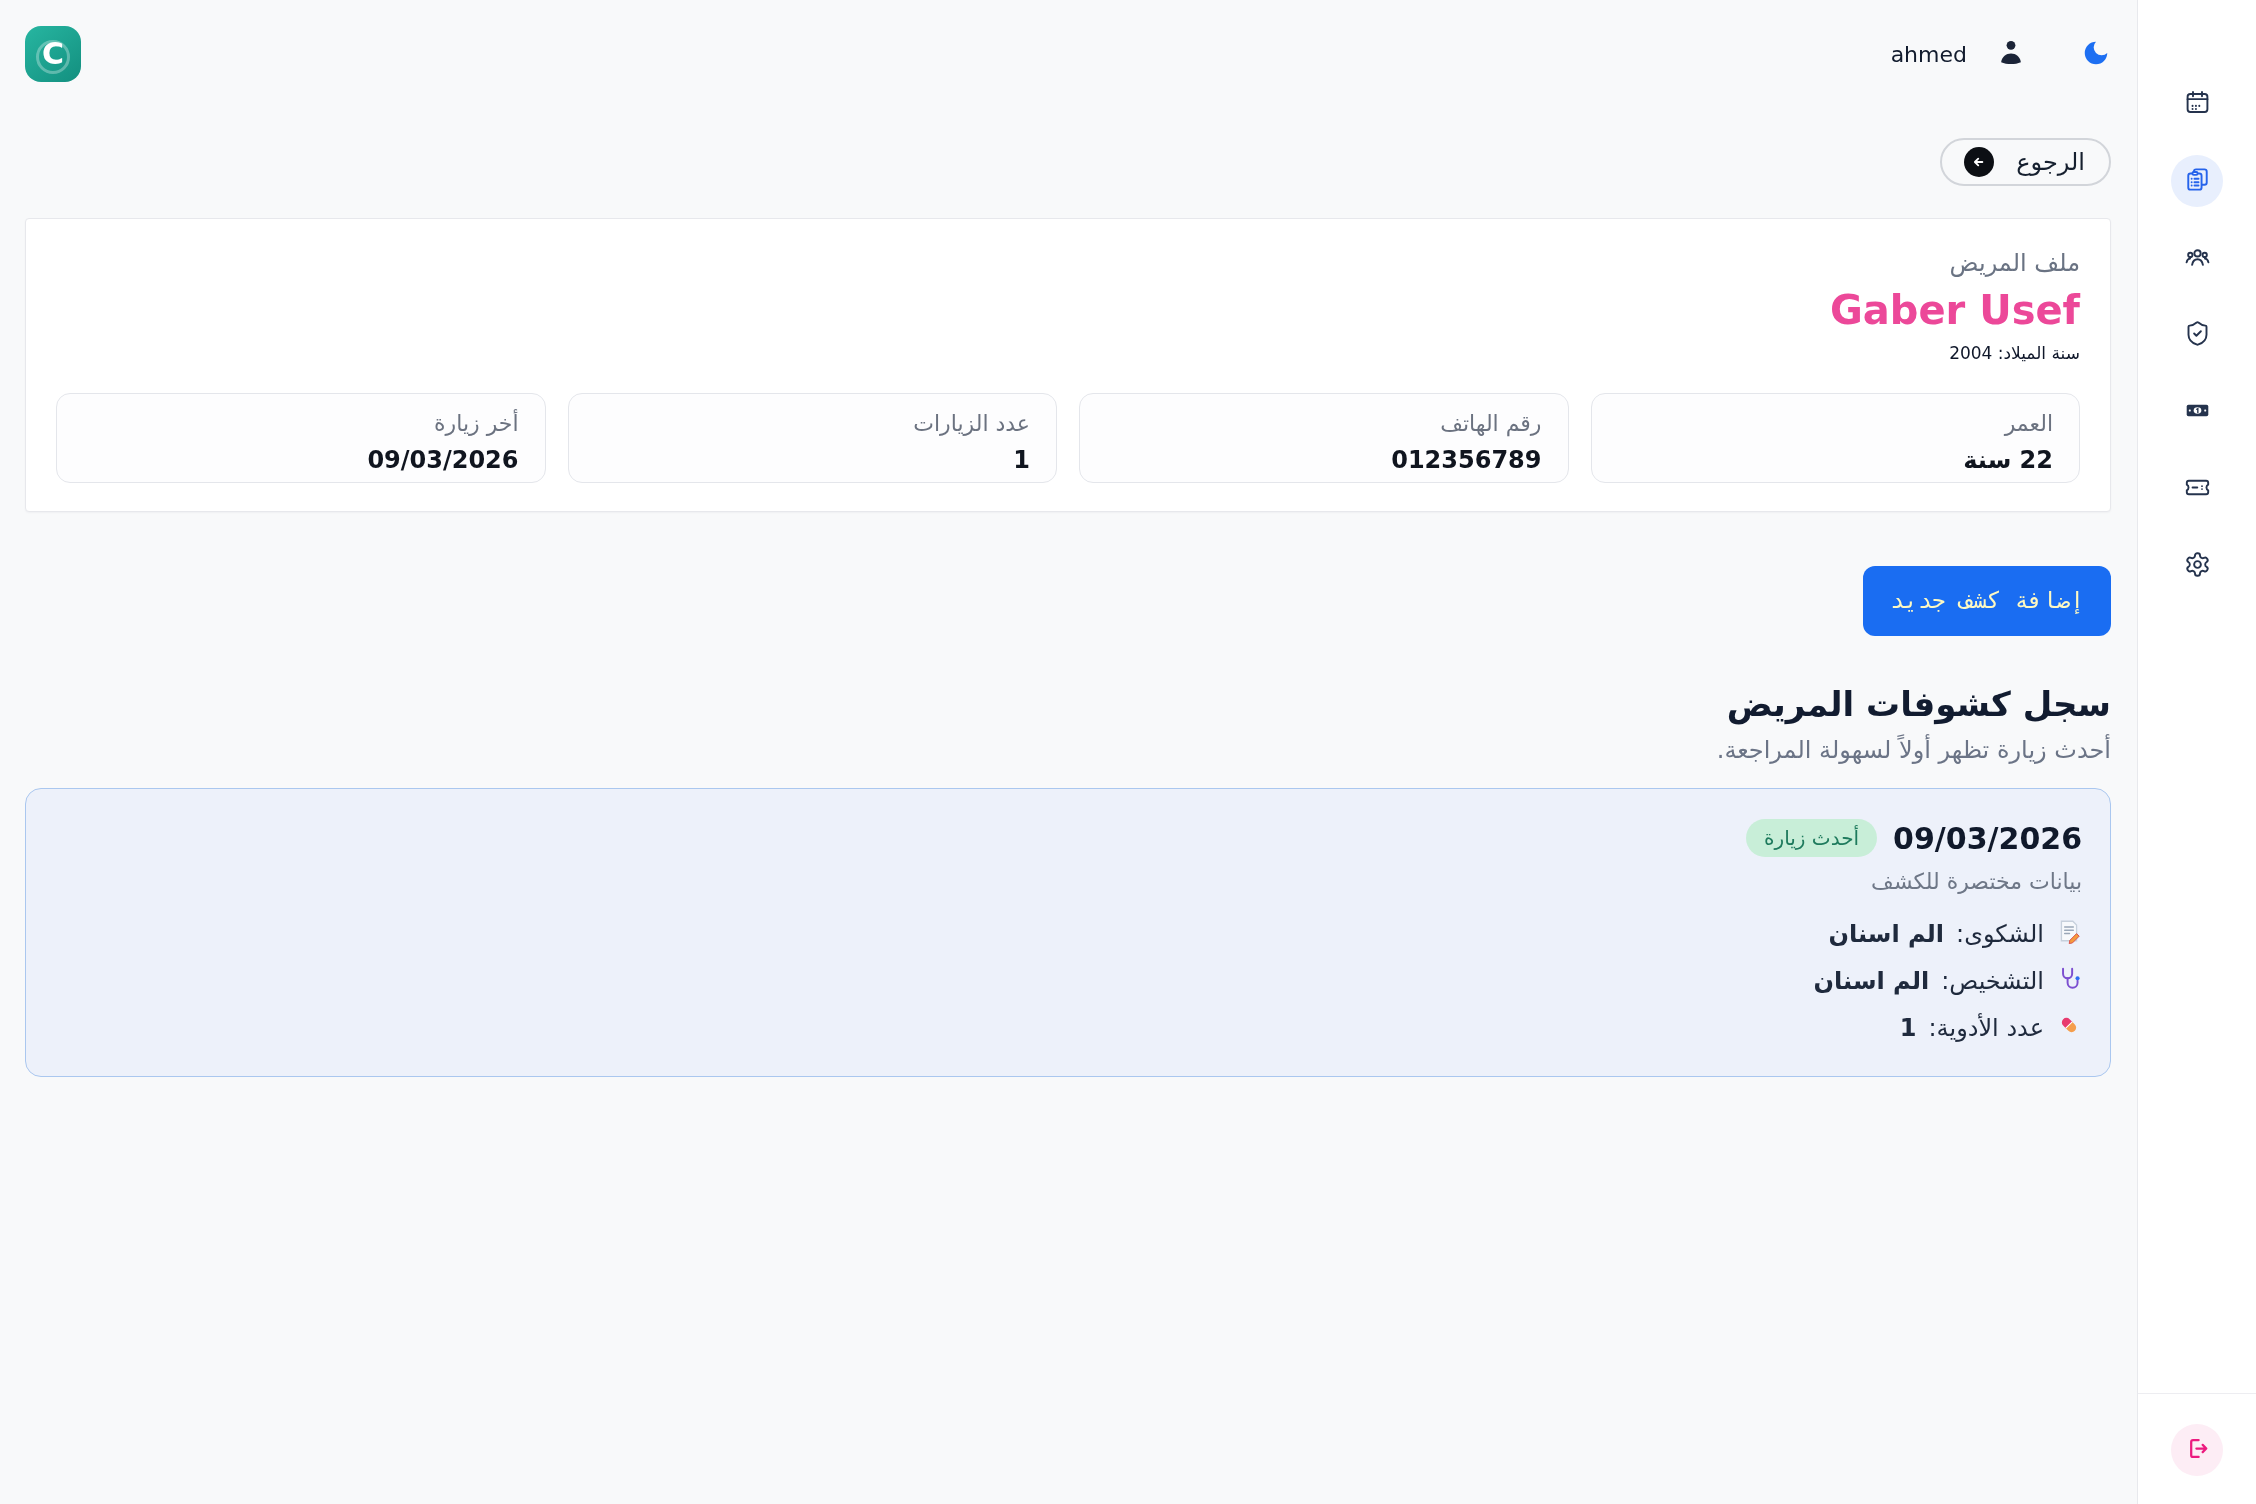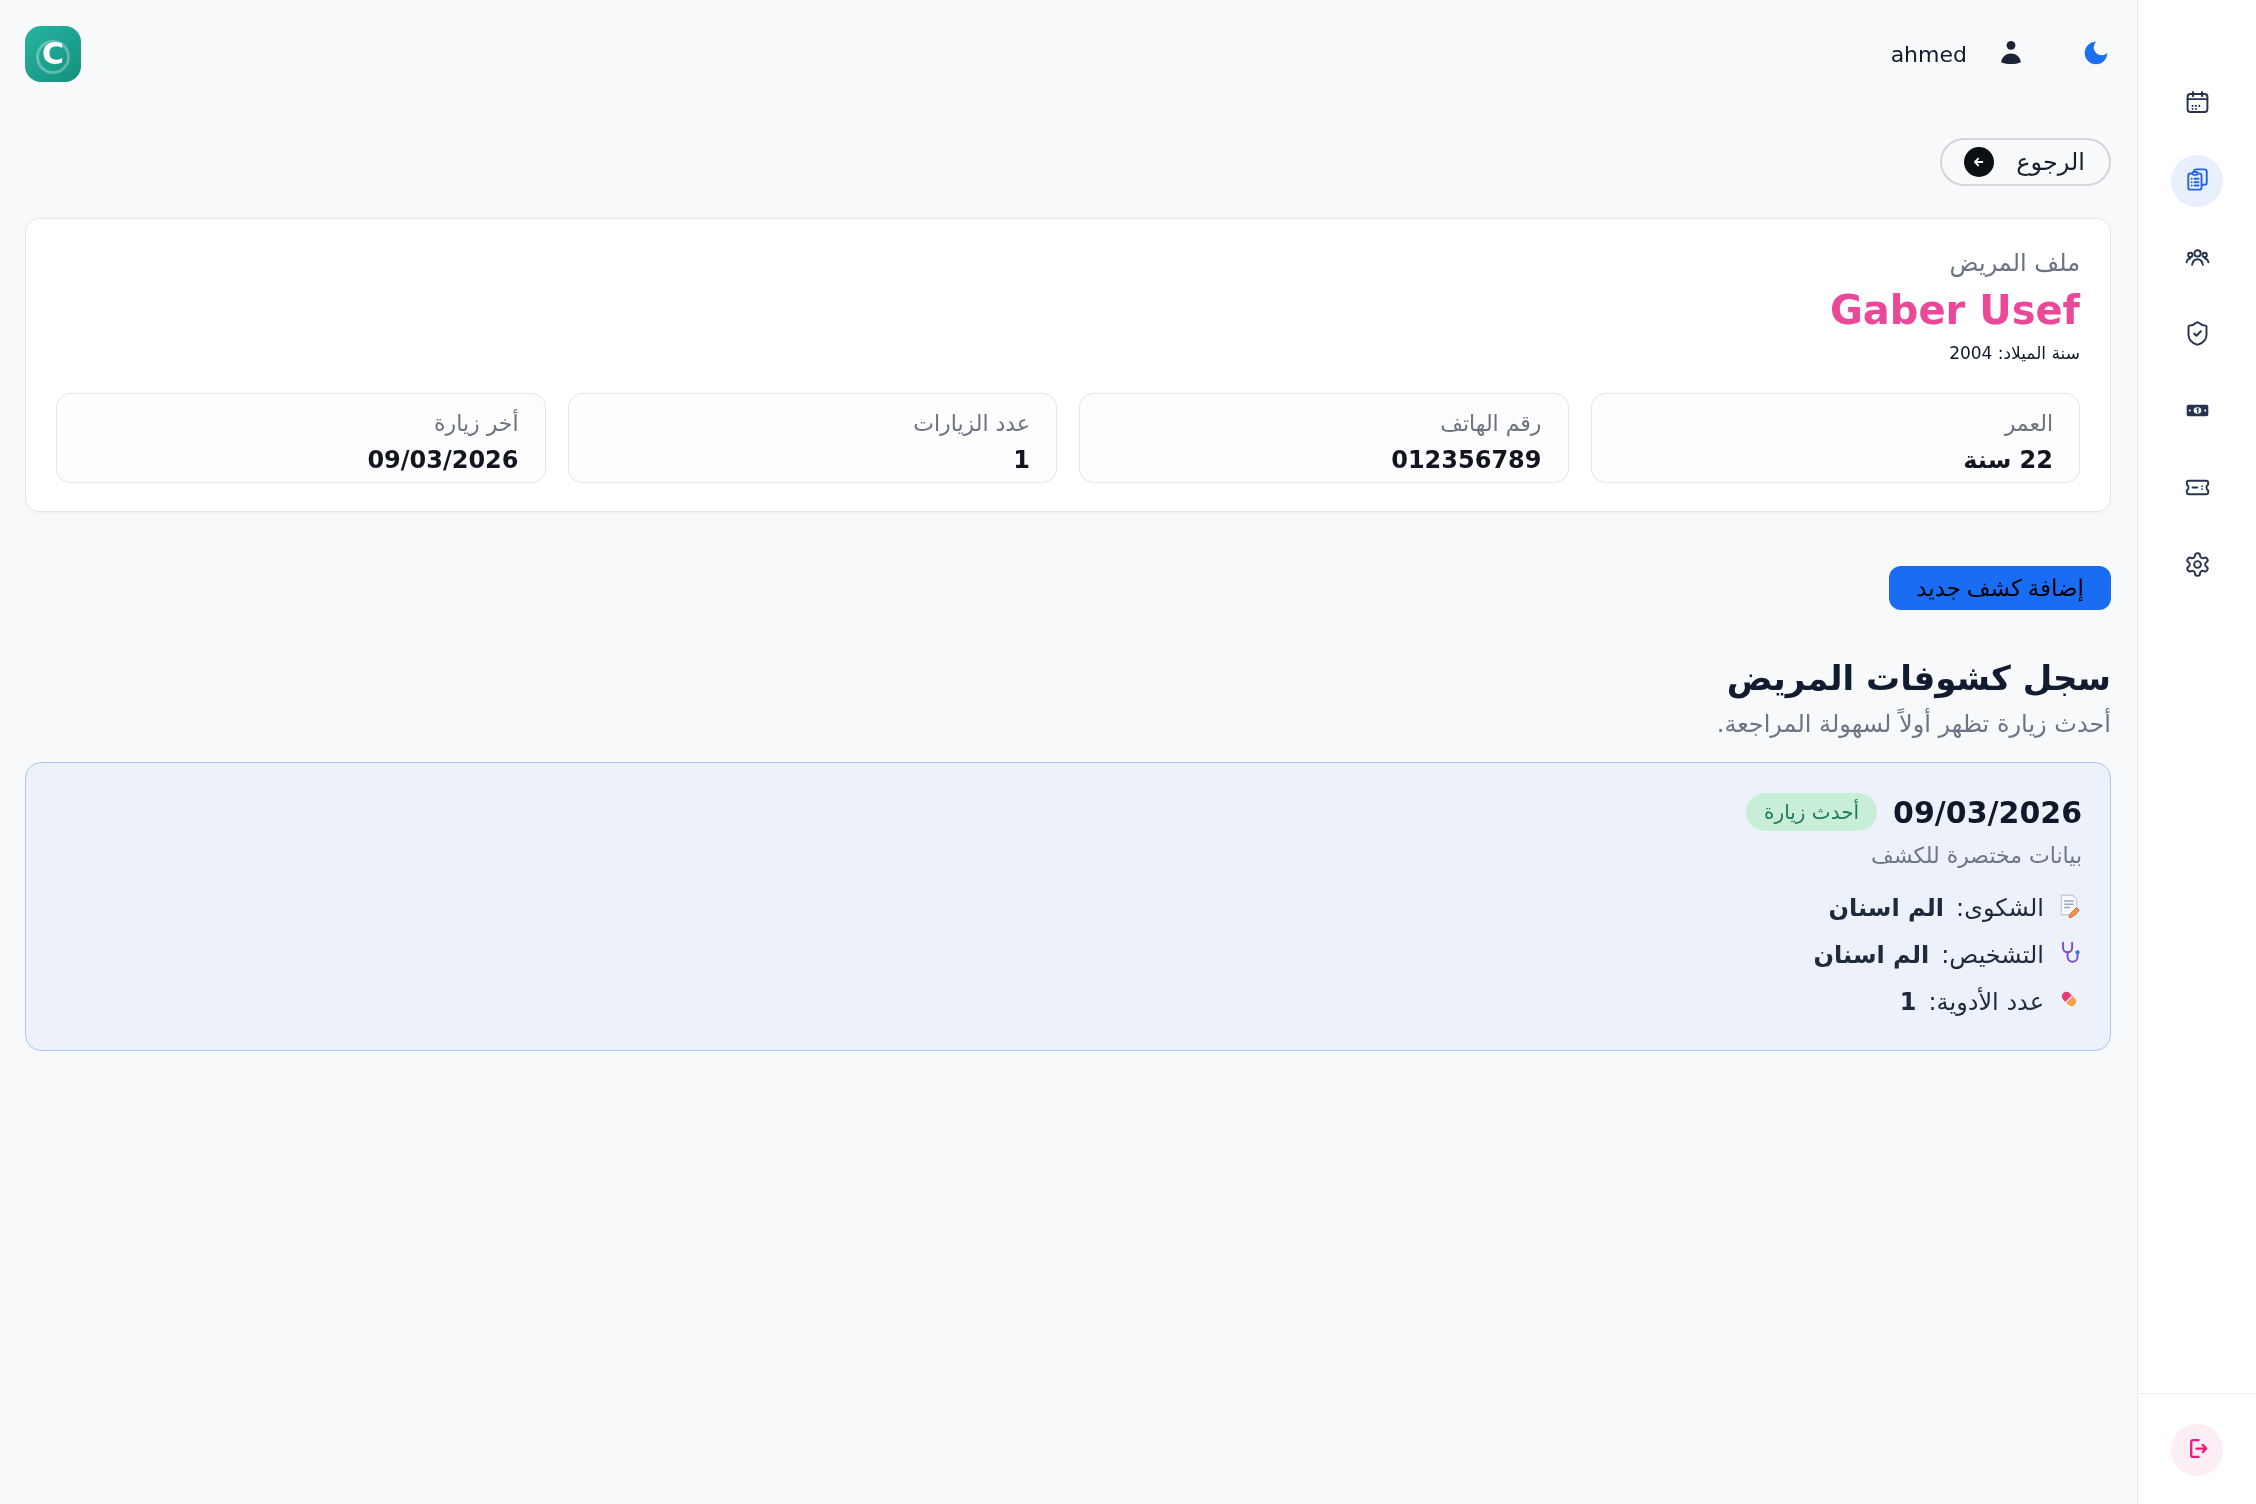--- a/index.html
+++ b/index.html
@@ -64,38 +64,38 @@
     font-family:inherit; font-size:24px; color:#16202f; cursor:pointer;
   }
   .back-circle {
     width:30px; height:30px; border-radius:50%; background:#0c0f14;
     display:flex; align-items:center; justify-content:center;
   }
   .back-circle svg { width:18px; height:18px; }
 
   
   .patient-card {
-    margin-top:32px; background:#ffffff; border:1px solid #e7e8ec; border-radius:14px;
+    margin-top:32px; background:#ffffff; border:1px solid #e7e8ec; border-radius:4px;
     padding:30px 30px 28px; box-shadow:0 1px 2px rgba(16,24,40,.04);
   }
   .eyebrow { font-size:24px; color:#6a7383; }
   .patient-name { font-size:40px; font-weight:bold; color:#ec4899; margin-top:10px; }
   .birth-line { font-size:17px; color:#0f172a; margin-top:10px; }
   .stats-row { display:flex; gap:22px; margin-top:30px; }
   .stat-card {
     flex:1; background:#fdfdfe; border:1px solid #e4e6eb; border-radius:14px;
     padding:17px 26px 8px;
   }
   .stat-label { font-size:22px; color:#6b7280; }
   .stat-value { font-size:24px; font-weight:bold; color:#10151f; margin-top:10px; }
 
   .add-btn {
-    margin-top:54px; height:44px; padding:0 27px;
-    background:#1a6df2; color:#000000; border:none; border-radius:12px;
-    font-family:Liberation Serif, serif; font-size:23px; cursor:pointer;
+    margin-top:54px; height:70px; padding:0 27px;
+    background:#1a6df2; color:#fef9c3; border:none; border-radius:12px;
+    font-family:Liberation Mono, monospace; font-size:23px; cursor:pointer;
   }
 
   .history-title { margin-top:48px; font-size:34px; font-weight:bold; color:#121c30; }
   .history-sub { margin-top:12px; font-size:24px; color:#6b7486; }
 
   
   .visit-card {
     margin-top:24px; background:#edf1fa; border:1px solid #aac7ef; border-radius:16px;
     padding:30px 28px 32px;
   }

